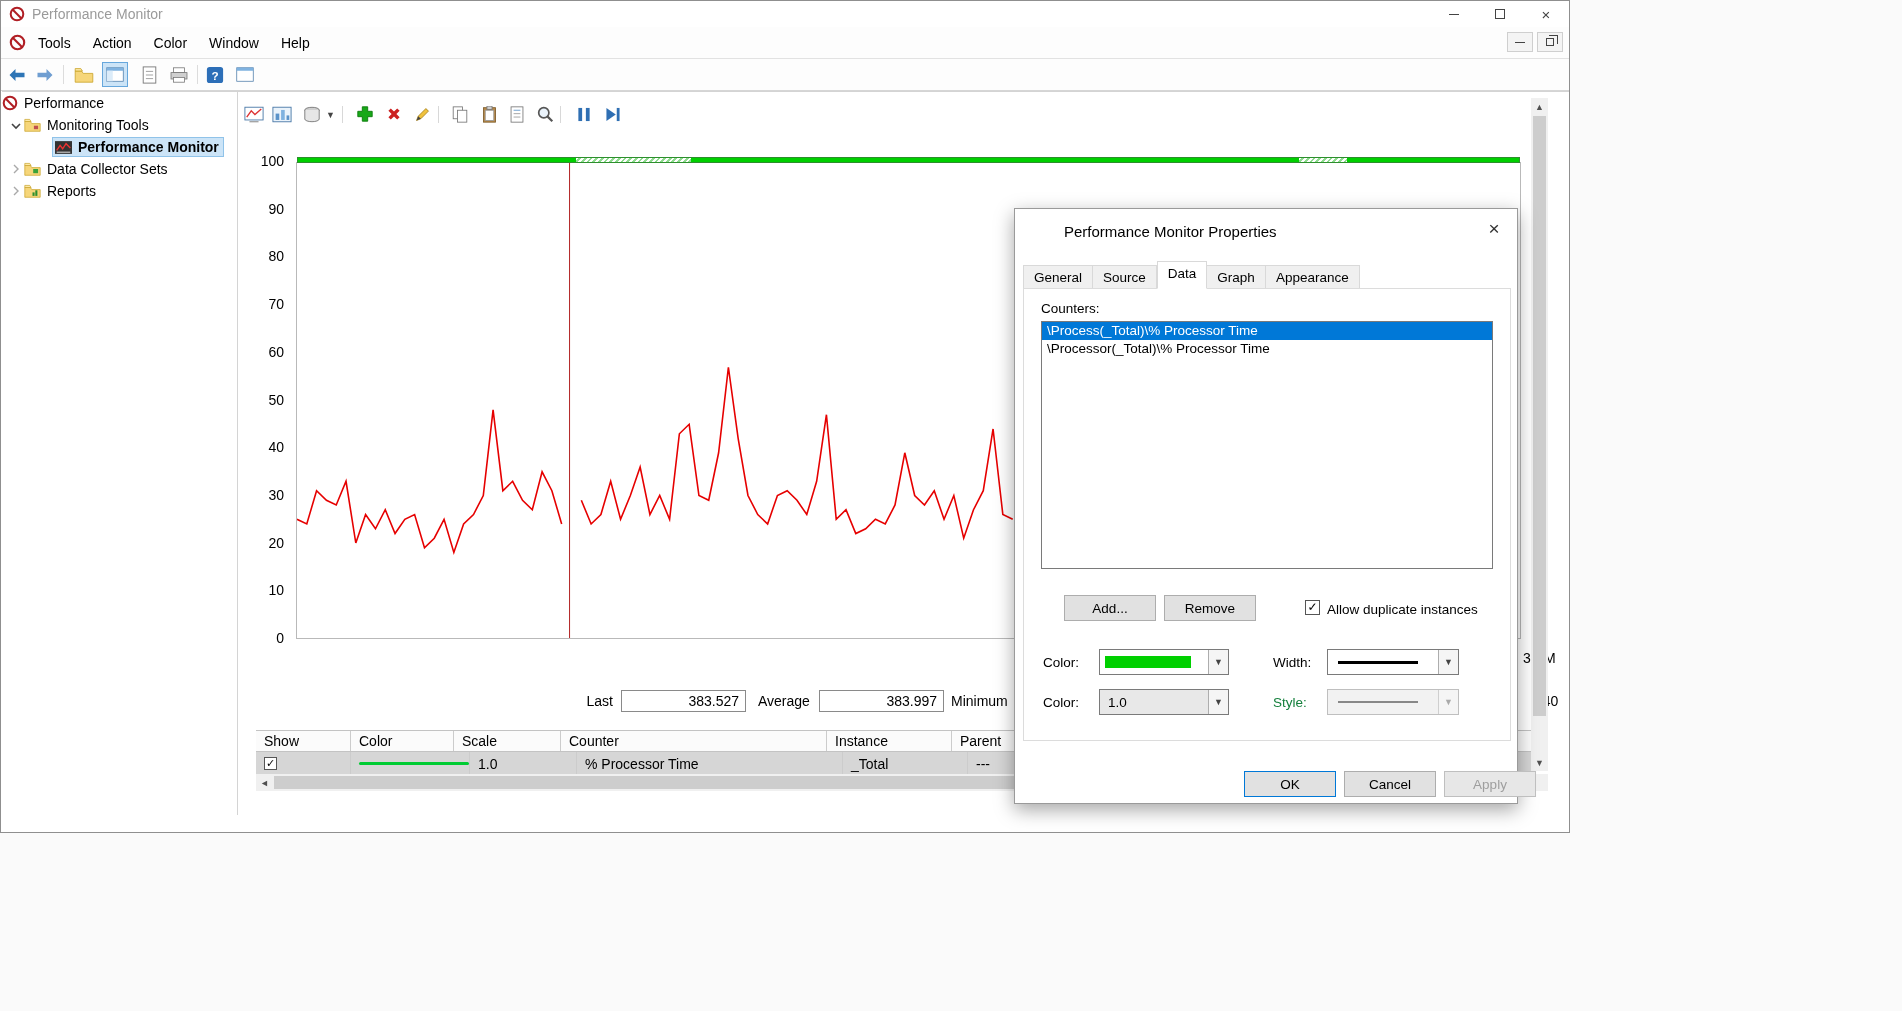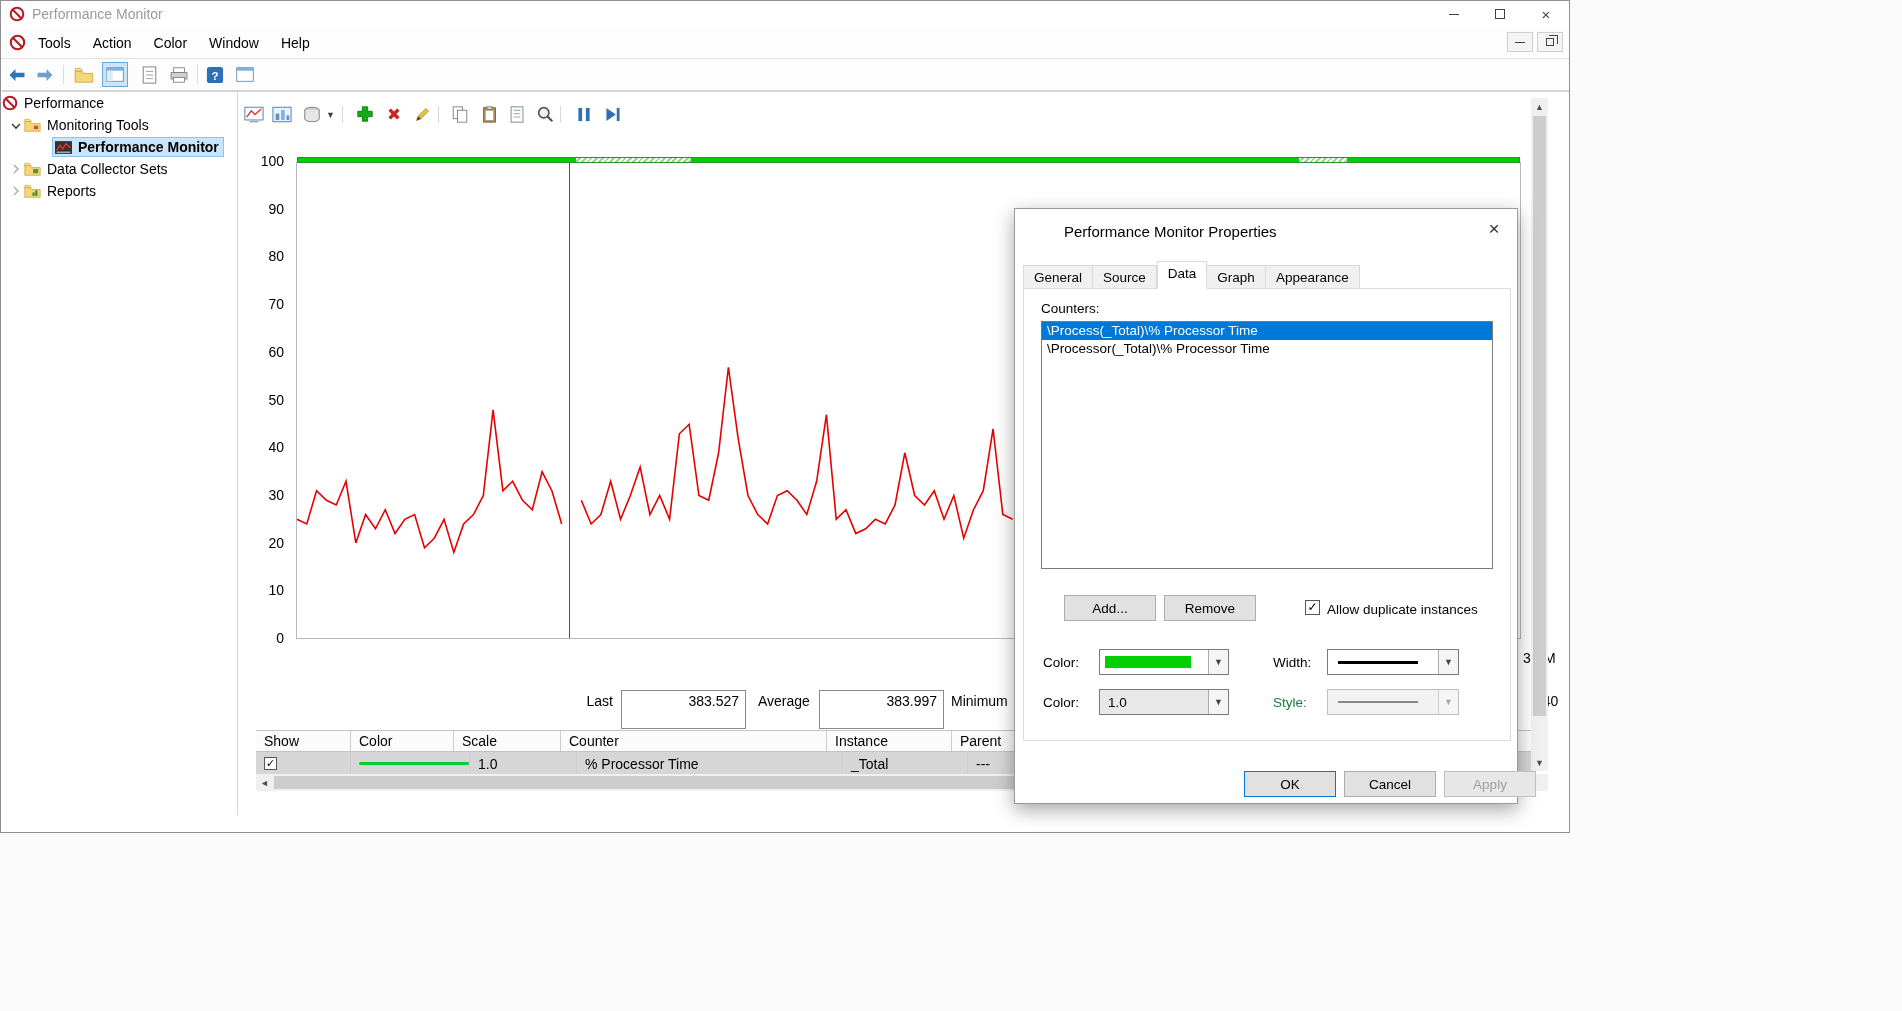--- a/index.html
+++ b/index.html
@@ -61,21 +61,21 @@
   .timebar { position:absolute; left:0; top:-6px; width:100%; height:6px; border:1px solid #2d8f2d; }
   .hatch { position:absolute; top:0; height:100%;
            background:repeating-linear-gradient(135deg,#ffffff 0 2px,#8fdb8f 2px 4px); }
   .y-axis { position:absolute; left:0; top:70px; width:52px; height:477px; }
   .ytick { position:absolute; right:6px; width:46px; text-align:right; font-size:14px; }
   .x-axis { position:absolute; left:58px; top:80px; width:1235px; height:18px; }
   .xtick { position:absolute; top:0; transform:translateX(-50%); font-size:14px; white-space:nowrap; }
 
   
   .stat-label { position:absolute; font-size:14px; }
-  .stat-box { position:absolute; width:125px; height:39px; border:1px solid #8a8a8a; background:#fff;
+  .stat-box { position:absolute; width:125px; height:22px; border:1px solid #8a8a8a; background:#fff;
               font-size:14px; text-align:right; padding:2px 6px 0 0; }
 
   
   .legend { position:absolute; left:18px; width:1275px; font-size:14px; }
   .lt-row { display:flex; height:22px; align-items:center; }
   .lt-head { border-top:1px solid #c3c3c3; border-bottom:1px solid #c3c3c3; background:#fbfbfb; }
   .lt-data { height:24px; background:#d6d6d6; border-bottom:1px solid #c3c3c3; }
   .lt-cell { height:100%; display:flex; align-items:center; padding-left:8px; border-right:1px solid #cccccc; }
   .c1{flex:0 0 95px;} .c2{flex:0 0 103px;} .c3{flex:0 0 107px;} .c4{flex:0 0 266px;}
   .c5{flex:0 0 125px;} .c6{flex:0 0 80px;} .c7{flex:1 1 auto; border-right:none;}

